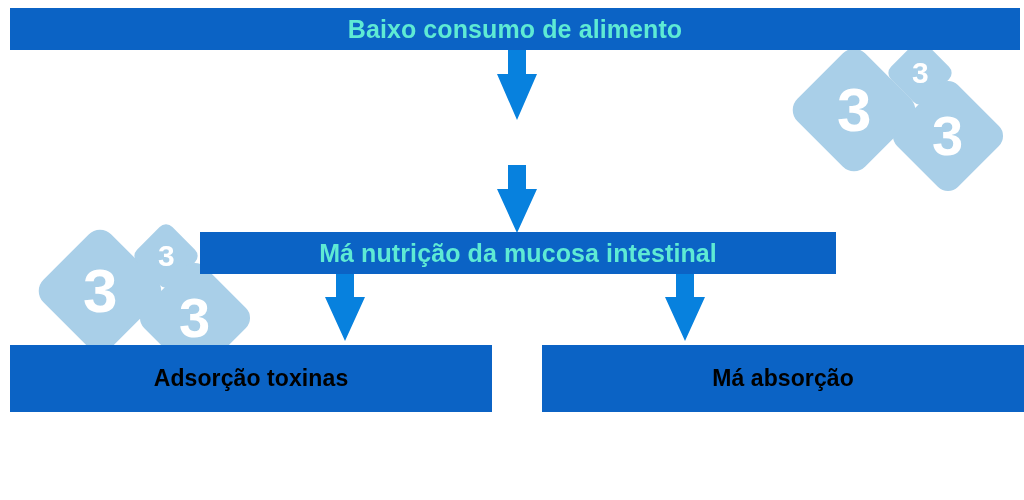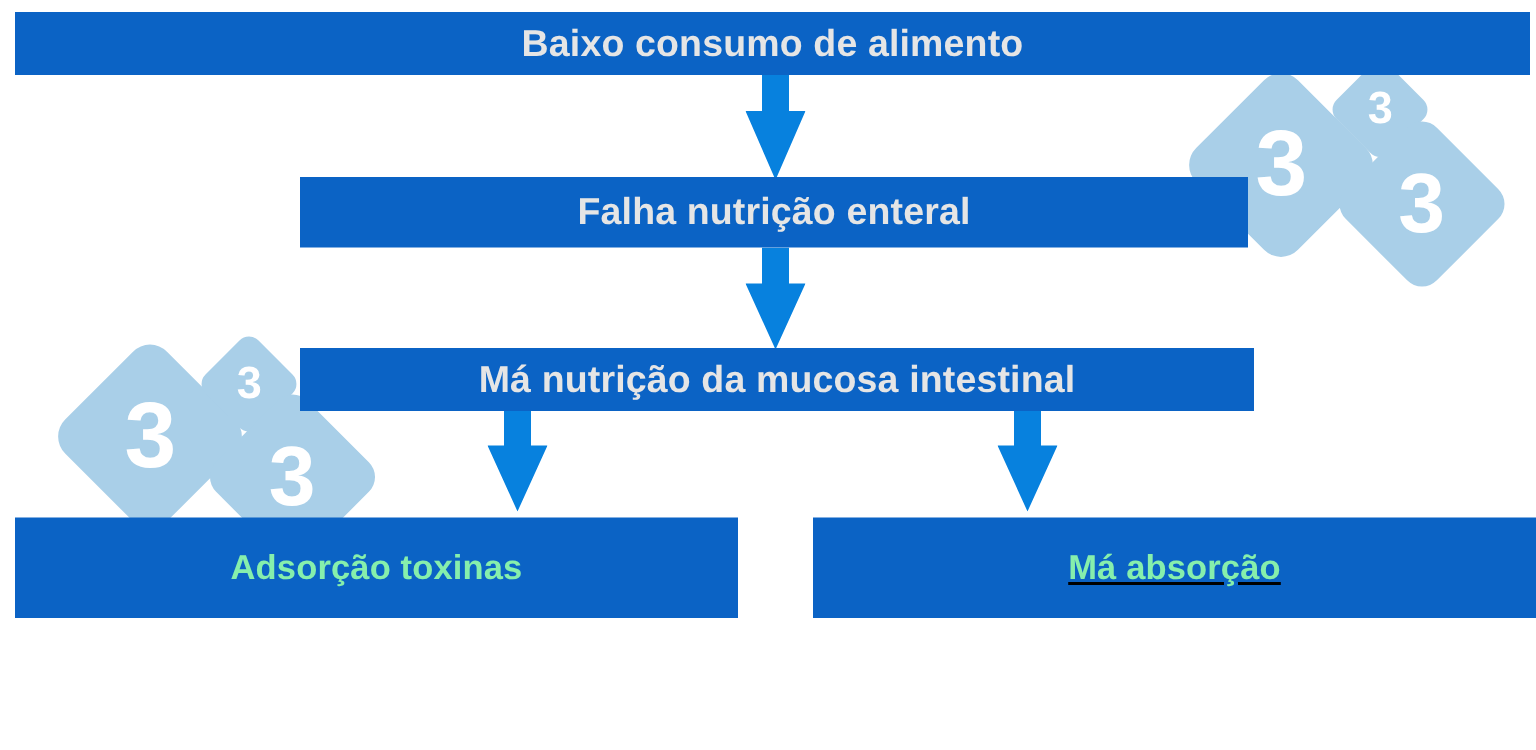--- a/index.html
+++ b/index.html
@@ -36,28 +36,28 @@
 
   
   .fbox{
     position:absolute;
     background:#0b63c5;
     display:flex;align-items:center;justify-content:center;
     box-sizing:border-box;
     z-index:3;
   }
   .fbox .lbl{
-    color:#e5e5e5;
+    color:#5eead4;
     font-weight:bold;
     font-size:25px;
     letter-spacing:.1px;
     white-space:nowrap;
     font-family:"Liberation Sans", sans-serif;
   }
-  .fbox.cream .lbl{color:#86efac;font-size:23px;}
+  .fbox.cream .lbl{color:#000000;font-size:23px;}
 
   
   .arrow{position:absolute;z-index:2;}
   .arrow svg{display:block;}
 </style>
 </head>
 <body>
 
 <div id="stage">
 
@@ -106,31 +106,28 @@
   <div class="arrow" style="left:665px;top:273px;">
     <svg width="40" height="68" viewBox="0 0 40 68">
       <polygon points="11,0 29,0 29,24 40,24 20,68 0,24 11,24" fill="#0781de"></polygon>
     </svg>
   </div>
 
   <div class="fbox" style="left:10px;top:8px;width:1010px;height:42px;">
     <span class="lbl">Baixo consumo de alimento</span>
   </div>
 
-  <div class="fbox" style="left:200px;top:118px;width:632px;height:47px;">
-    <span class="lbl">Falha nutrição enteral</span>
-  </div>
 
   <div class="fbox" style="left:200px;top:232px;width:636px;height:42px;">
     <span class="lbl">Má nutrição da mucosa intestinal</span>
   </div>
 
   <div class="fbox cream" style="left:10px;top:345px;width:482px;height:67px;">
     <span class="lbl">Adsorção toxinas</span>
   </div>
 
-  <div class="fbox cream" style="left:542px;top:345px;width:482px;height:67px;text-decoration:underline;">
+  <div class="fbox cream" style="left:542px;top:345px;width:482px;height:67px;">
     <span class="lbl">Má absorção</span>
   </div>
 
 
 
 </div>
 
 </body></html>

